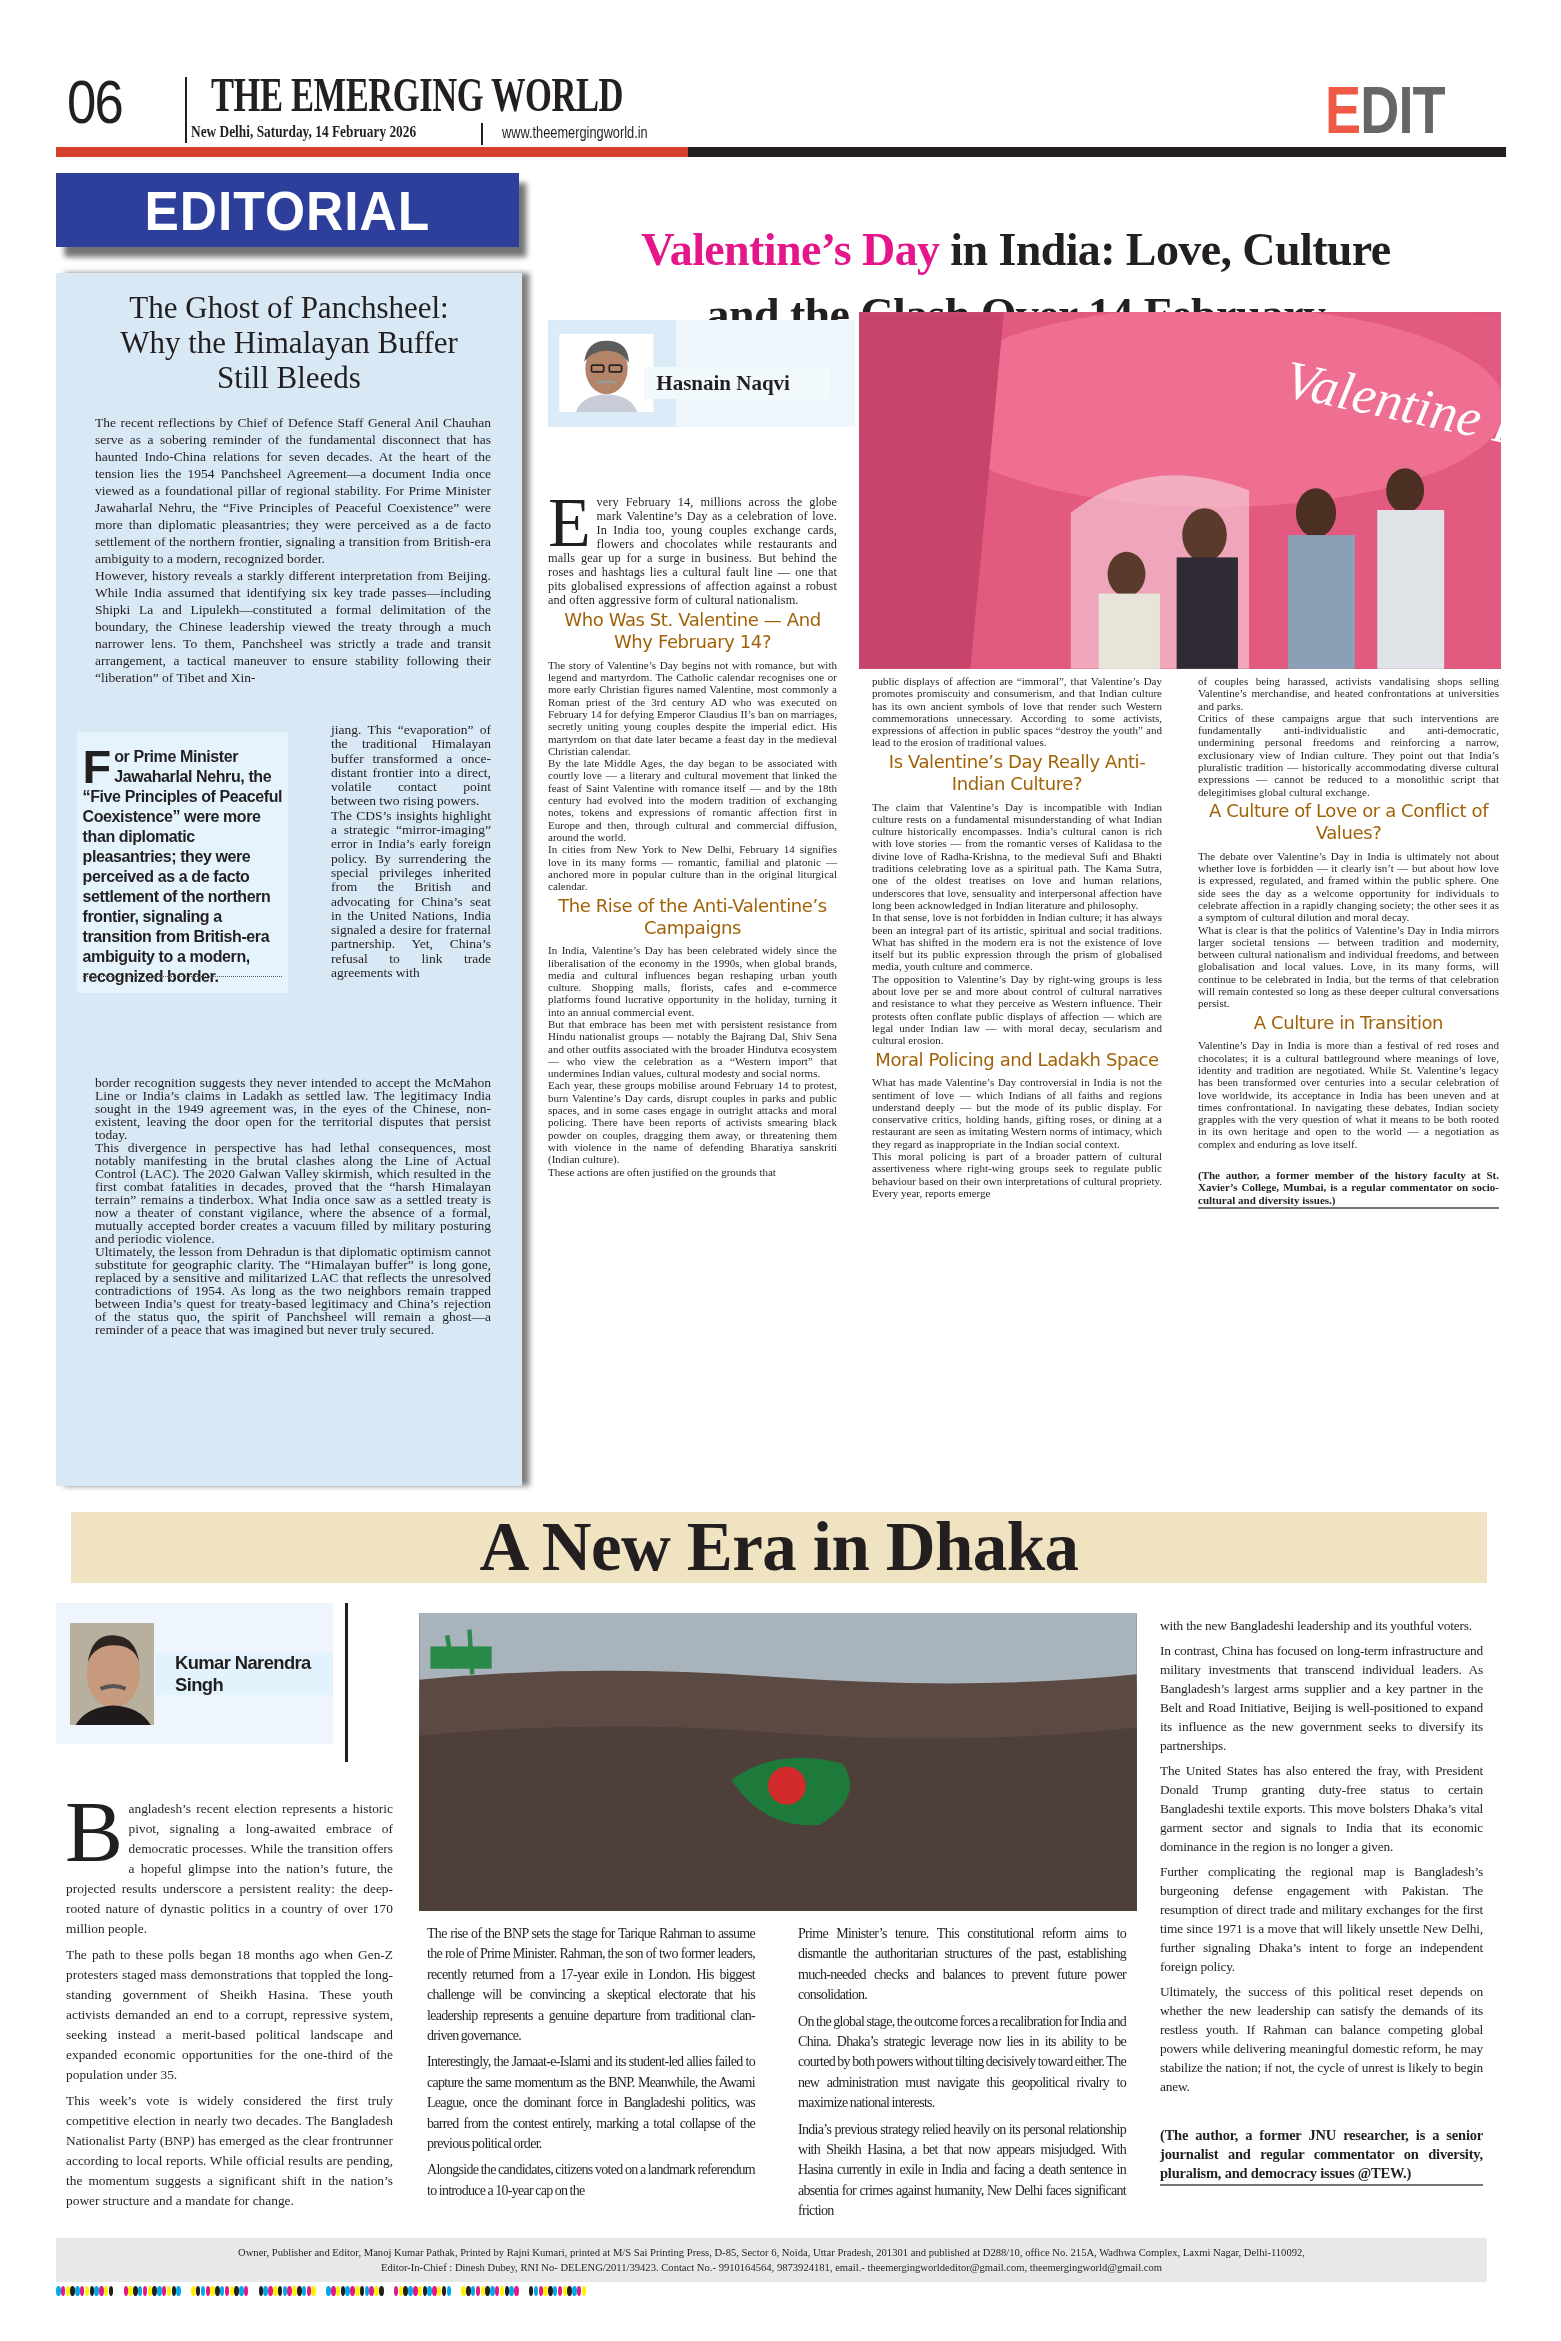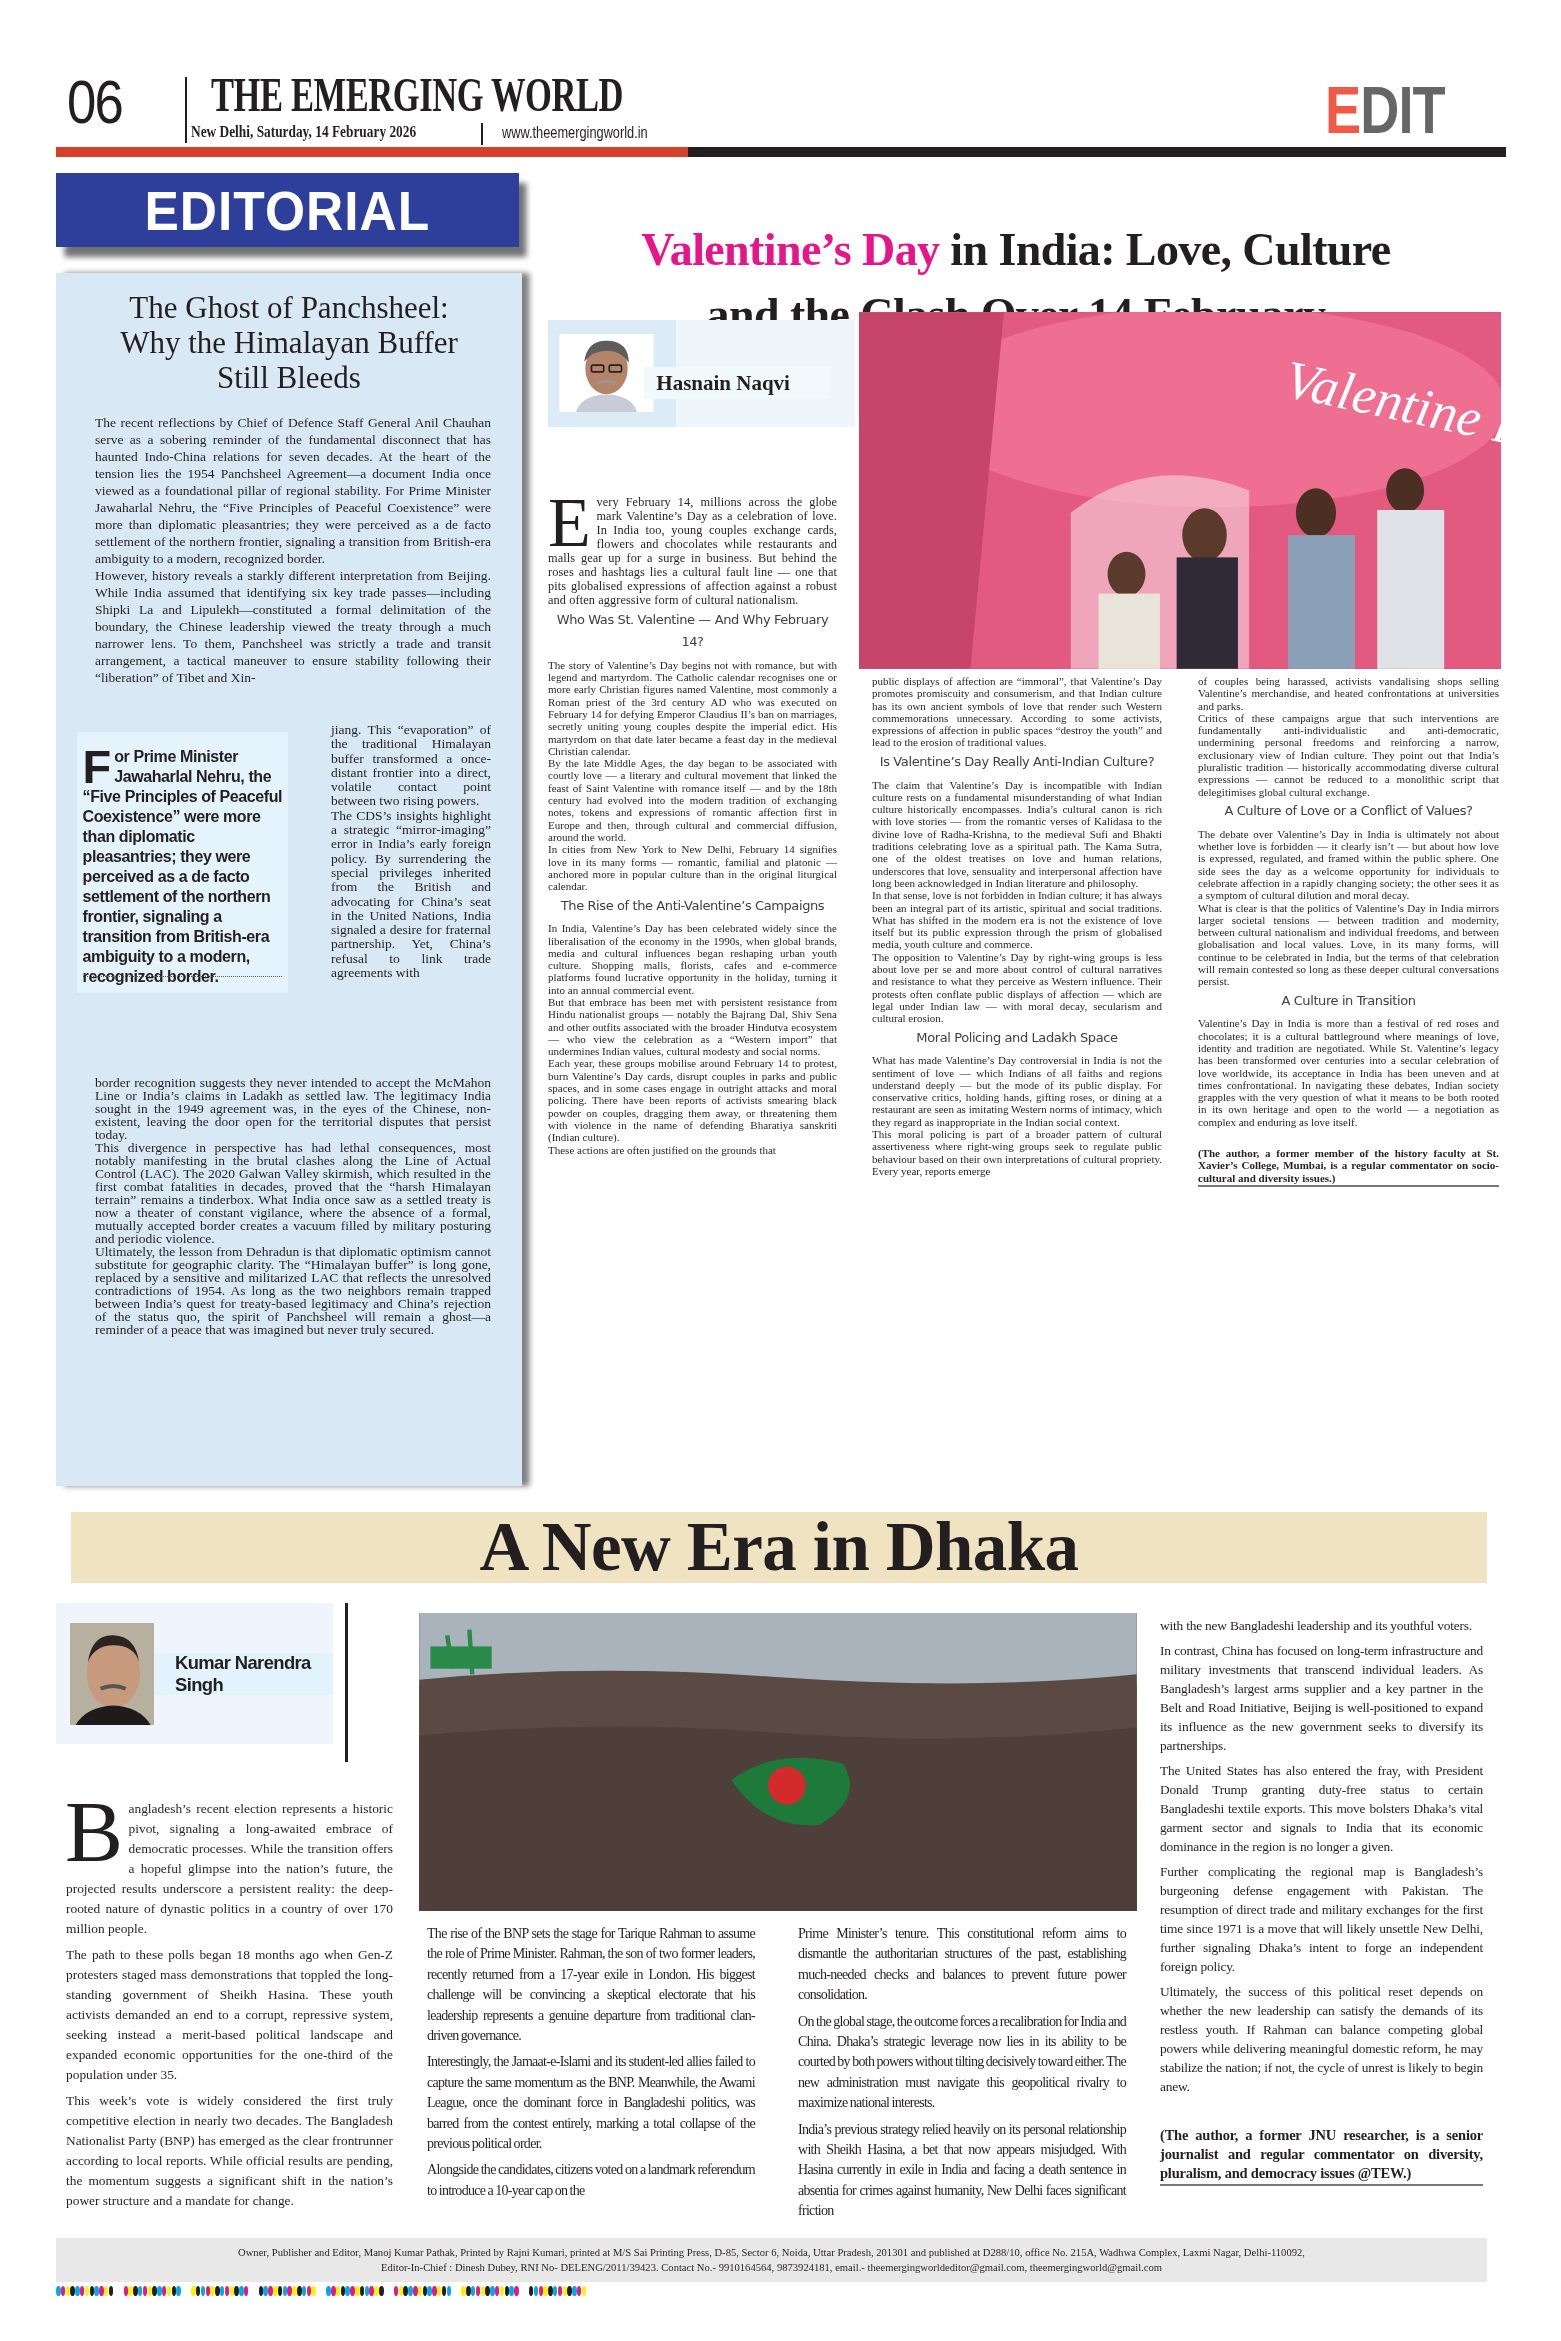--- a/index.html
+++ b/index.html
@@ -34,21 +34,21 @@
   
   .val-head { left: 528px; top: 174px; width: 976px; text-align: center; font-family: "Liberation Serif", serif; font-weight: 700; font-size: 46px; line-height: 65px; letter-spacing: -0.6px; margin-top: 43px; }
   .val-head .pink { color: #e5158a; }
   .val-author-box { left: 548px; top: 320px; width: 307px; height: 107px; background: #eef6fc; }
   .val-author-boxL { left: 548px; top: 320px; width: 128px; height: 107px; background: #dcebf8; }
   .val-photo { left: 559px; top: 334px; width: 95px; height: 78px; background: #c9c1b3; overflow: hidden; }
   .val-author-name { left: 644px; top: 367px; width: 186px; height: 32px; background: #f2f9fd; font-family: "Liberation Serif", serif; font-weight: 700; font-size: 21px; display: flex; align-items: center; padding-left: 12.3px; }
   .val-image { left: 859px; top: 312px; width: 642px; height: 357px; background: linear-gradient(160deg, #e9527a 0%, #d63a66 40%, #b84c5c 60%, #6f5c4f 100%); overflow: hidden; }
   .col { font-family: "Liberation Serif", serif; font-size: 11px; line-height: 12.3px; text-align: justify; color: #231f20; }
   .col p { margin: 0; }
-  .subhead { font-family: "DejaVu Sans", sans-serif; font-size: 13px; line-height: 22px; text-align: center; color: #404040; margin: 2.2px 0 5.6px 0; font-weight: 400; letter-spacing: -0.4px; }
+  .subhead { font-family: "DejaVu Sans", sans-serif; font-size: 18px; line-height: 22px; text-align: center; color: #a16207; margin: 2.2px 0 5.6px 0; font-weight: 400; letter-spacing: -0.4px; }
   .dropcap-e { float: left; font-family: "Liberation Serif", serif; font-size: 70px; line-height: 51px; margin: 2.2px 5.6px 0 0; }
   .val-lead { font-size: 12.3px; line-height: 14px; letter-spacing: 0.1px; }
   .author-note { font-weight: 700; border-bottom: 2.2px solid #777; padding-bottom: 1.1px; }
 
   
   .dh-bar { left: 71px; top: 1512px; width: 1416px; height: 71px; background: #f0e3c1; }
   .dh-title { left: 71px; top: 1512px; width: 1416px; height: 71px; text-align: center; font-family: "Liberation Serif", serif; font-weight: 700; font-size: 69px; line-height: 71px; letter-spacing: -0.6px; }
   .dh-author-box { left: 56px; top: 1603px; width: 277px; height: 141px; background: #eff5fc; }
   .dh-photo { left: 70px; top: 1623px; width: 84px; height: 102px; background: #b9b3a4; overflow: hidden; }
   .dh-author-name { left: 155px; top: 1653px; width: 178px; height: 42px; background: #e2f3fd; font-family: "Liberation Sans", sans-serif; font-weight: 700; font-size: 18.4px; letter-spacing: -0.6px; display: flex; align-items: center; padding-left: 20px; }

